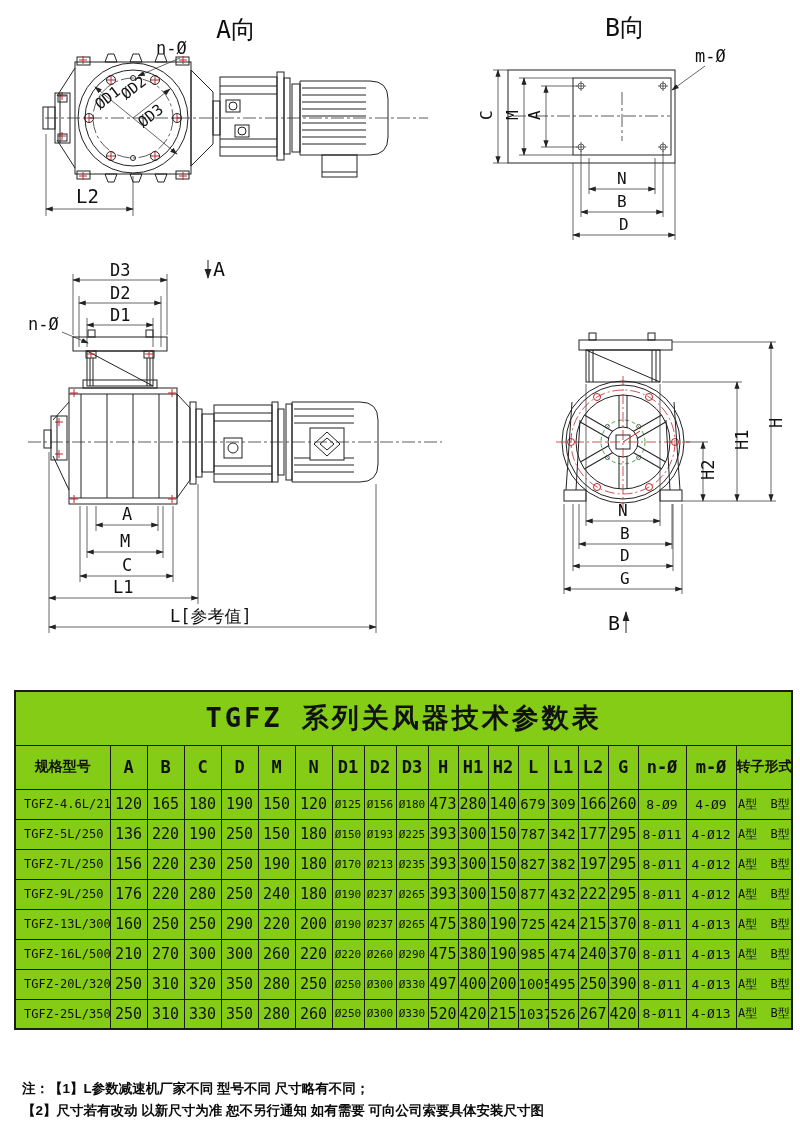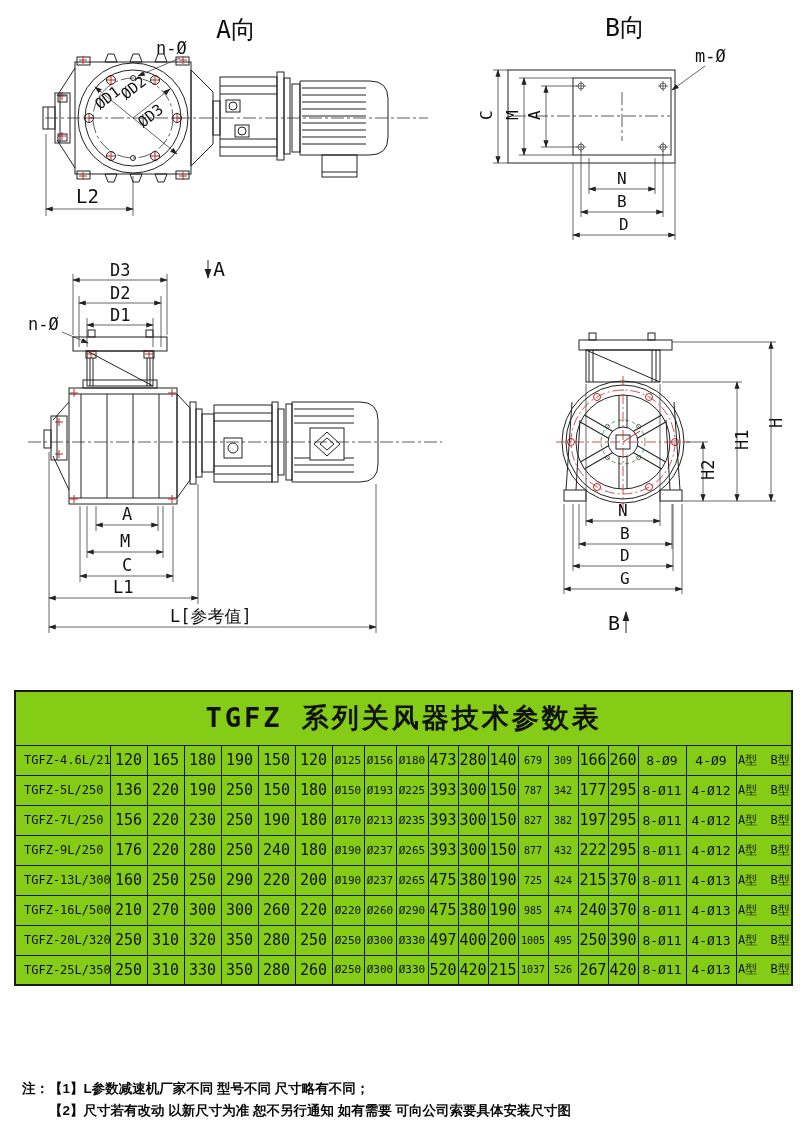--- a/index.html
+++ b/index.html
@@ -16,27 +16,27 @@
   .grn { stroke:#3a9a3a; stroke-width:.9; fill:none; stroke-dasharray:4 3; }
 
   table.spec { position:absolute; left:14px; top:690px; width:777px; border-collapse:collapse; table-layout:fixed; background:#84cc16; border:2px solid #1a1a1a; }
   table.spec th, table.spec td { border:1px solid #1a1a1a; text-align:center; vertical-align:middle; overflow:hidden; white-space:nowrap; }
   table.spec .title-row th { height:54px; font-size:27px; font-weight:bold; letter-spacing:3px; }
   table.spec .head-row th { height:44px; font-size:17px; font-weight:bold; }
   table.spec .head-row th:first-child, table.spec .head-row th:last-child { font-size:14px; }
   table.spec tbody td { height:30px; font-size:15px; }
   table.spec tbody td.c0 { font-size:12px; text-align:left; padding-left:8px; }
   table.spec tbody td.c7, table.spec tbody td.c8, table.spec tbody td.c9 { font-size:11px; }
-  table.spec tbody td.c13, table.spec tbody td.c14 { font-size:10px; }
+  table.spec tbody td.c13, table.spec tbody td.c14 { font-size:14px; }
   table.spec tbody td.c17, table.spec tbody td.c18 { font-size:13px;text-align:center; }
   table.spec tbody td.c19 { font-size:12px; font-weight:normal; word-spacing:6px; }
 
   .notes { position:absolute; left:22px; top:1078px; font-size:13.5px; font-weight:bold; line-height:22px; color:#0a0a0a; font-family:"Liberation Sans",sans-serif; }
   .notes .row { white-space:nowrap; }
-  .notes .indent { margin-left:27px; }
+  .notes .indent { }
 </style>
 </head>
 <body>
 
 <div class="page">
 
   <svg style="left:30px; top:8px;" width="405" height="240" viewBox="0 0 405 240">
     <defs>
       <marker id="m1" viewBox="0 0 10 10" refX="9" refY="5" markerWidth="10" markerHeight="10" orient="auto-start-reverse">
         <path d="M0,1.6 L10,5 L0,8.4 z" fill="#222"></path>
@@ -398,20 +398,42 @@
         <col style="width:30px">
       <col style="width:30px">
         <col style="width:48px">
         <col style="width:50px">
         <col style="width:56px">
     </colgroup>
     <thead>
       <tr class="title-row">
         <th colspan="20">TGFZ 系列关风器技术参数表</th>
       </tr>
+      <tr class="head-row">
+          <th>规格型号</th>
+          <th>A</th>
+          <th>B</th>
+          <th>C</th>
+          <th>D</th>
+          <th>M</th>
+          <th>N</th>
+          <th>D1</th>
+          <th>D2</th>
+          <th>D3</th>
+          <th>H</th>
+          <th>H1</th>
+          <th>H2</th>
+          <th>L</th>
+          <th>L1</th>
+          <th>L2</th>
+          <th>G</th>
+          <th>n-Ø</th>
+          <th>m-Ø</th>
+          <th>转子形式</th>
+        </tr>
     </thead>
     <tbody>
         <tr>
           <td class="c0">TGFZ-4.6L/210</td>
           <td class="c1">120</td>
           <td class="c2">165</td>
           <td class="c3">180</td>
           <td class="c4">190</td>
           <td class="c5">150</td>
           <td class="c6">120</td>

